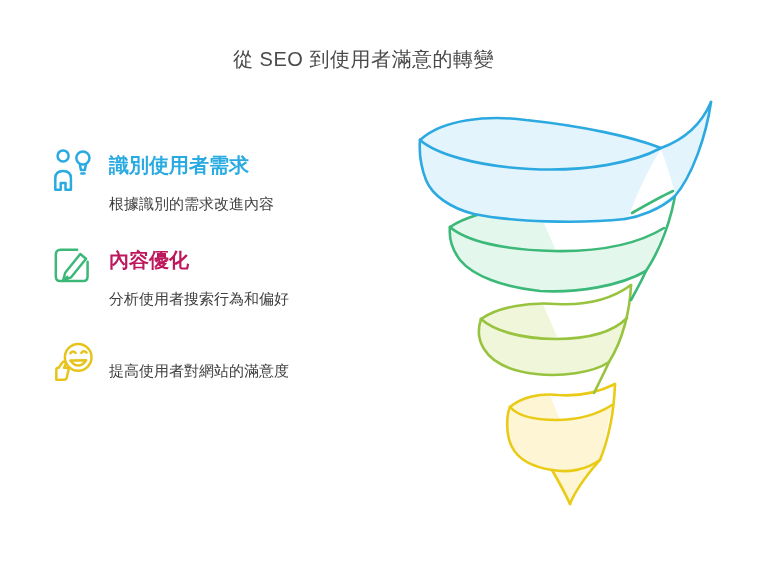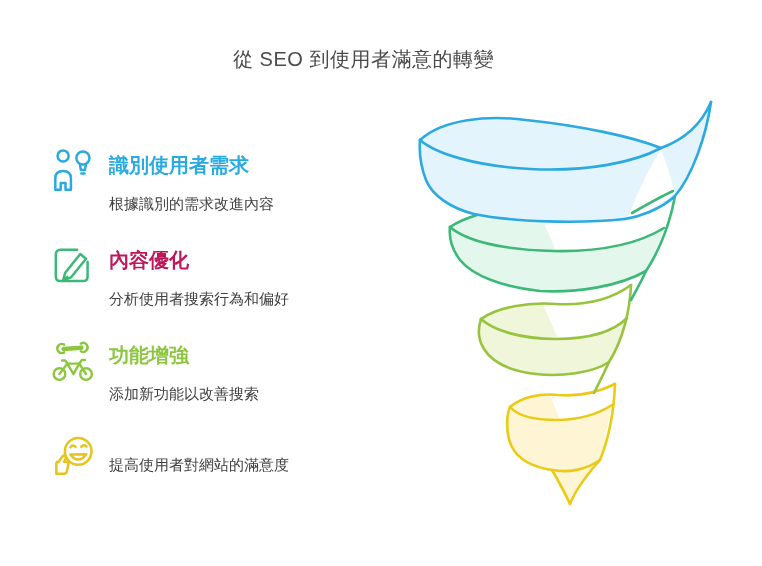--- a/index.html
+++ b/index.html
@@ -58,39 +58,20 @@
           <path d="M12.5,38 L16.5,34.5"></path>
         </g>
       </svg>
     </div>
     <div class="step-texts">
       <div class="step-title" style="color: #be185d;">內容優化</div>
       <div class="step-desc">分析使用者搜索行為和偏好</div>
     </div>
   </div>
 
-  <div class="step">
-    <div class="step-icon">
-      <svg width="46" height="50" viewBox="0 0 44 48">
-        <g fill="none" stroke-width="2.3" stroke-linecap="round" stroke-linejoin="round" stroke="#8CC63F">
-          <path d="M13.5,8.3 A4.3,4.3 0 1,0 13.5,15.7"></path>
-          <path d="M29.5,7.3 A4.3,4.3 0 1,1 29.5,14.7"></path>
-          <path d="M13,12.4 L30,11.2" stroke-width="4.4"></path>
-          <circle cx="9" cy="36.5" r="5.6"></circle>
-          <circle cx="34.5" cy="36.5" r="5.6"></circle>
-          <path d="M9,36.5 L16.5,26.5 H28 L34.5,36.5 M16.5,26.5 L22.5,36.5 L28,26.5"></path>
-          <path d="M16.5,26.5 L14.5,23.5 H11.5 M28,26.5 L30.5,23 H33.5"></path>
-        </g>
-      </svg>
-    </div>
-    <div class="step-texts">
-      <div class="step-title" style="color: rgb(140, 198, 63);">功能增強</div>
-      <div class="step-desc">添加新功能以改善搜索</div>
-    </div>
-  </div>
 
   <div class="step">
     <div class="step-icon">
       <svg width="46" height="50" viewBox="0 0 44 48">
         <g fill="none" stroke-width="2.4" stroke-linecap="round" stroke-linejoin="round" stroke="#E6C41C">
           <circle cx="27" cy="20.5" r="12.8"></circle>
           <path d="M19.5,16.5 Q22,13.5 24.5,16.2 M30,16.2 Q32.5,13.2 35,16"></path>
           <path d="M19.5,23.5 Q27,33.5 34.7,23.2 Z"></path>
           <path fill="#ffffff" d="M6,42 V32.5 Q6,30.5 8.2,30.5 L11.8,25.5 Q13.2,23.6 14.6,25.2 Q15.4,26.2 14.6,28 L13.4,30.5 H16 Q18.2,30.8 17.6,33 L16,40 Q15.5,42 13.3,42 Z"></path>
         </g>

